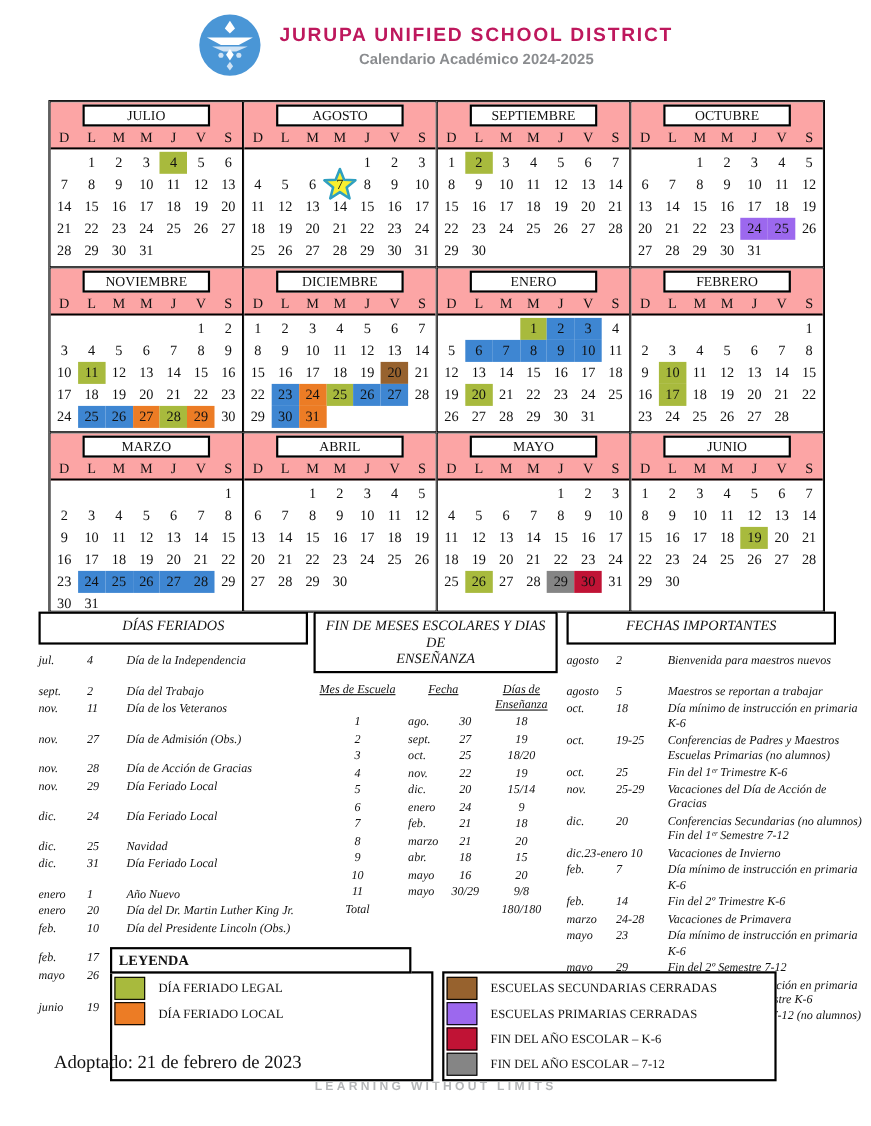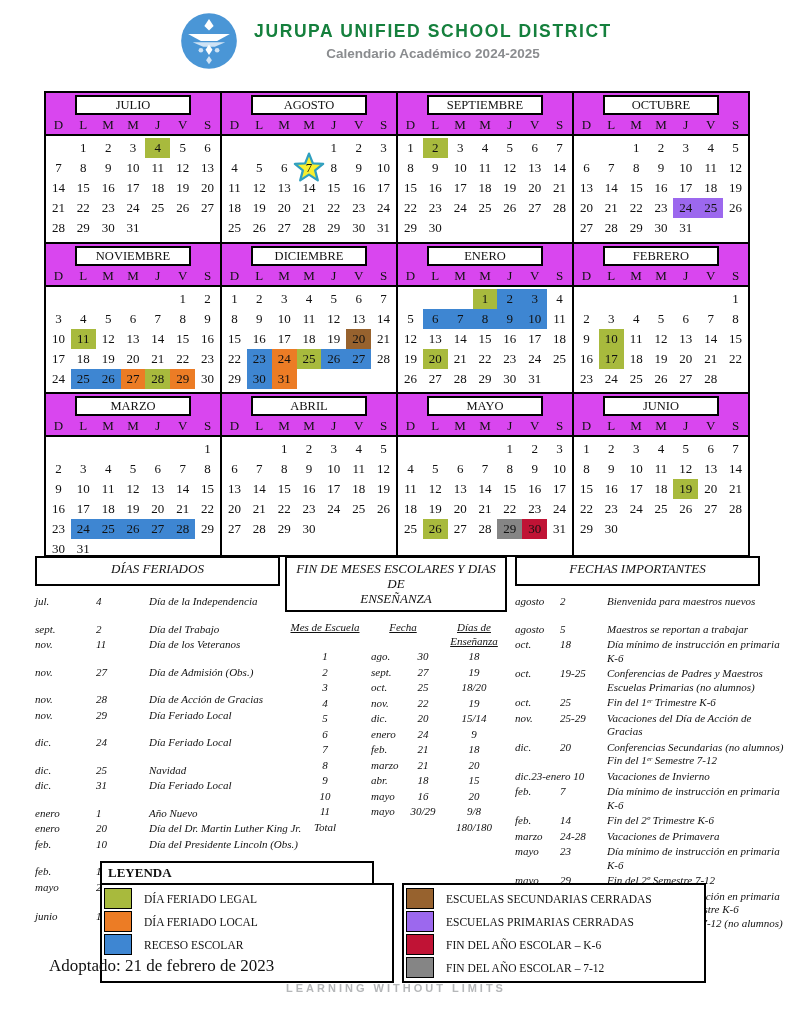--- a/index.html
+++ b/index.html
@@ -4,51 +4,51 @@
 <style>
   html,body{margin:0;padding:0;background:#fff;}
   .page{position:relative;width:792px;height:1024px;background:#fff;overflow:hidden;
         font-family:"Liberation Serif",serif;color:#111;}
 
   
   .header{position:absolute;top:12px;left:0;right:0;display:flex;justify-content:center;
           align-items:center;gap:16px;}
   .h-text{text-align:center;}
   .h-name{font-family:"Liberation Sans",sans-serif;font-weight:bold;font-size:17.5px;
-          letter-spacing:1.6px;color:#15803d;}
+          letter-spacing:1.6px;color:#be185d;}
   .h-sub{font-family:"Liberation Sans",sans-serif;font-weight:bold;font-size:13.5px;
          color:#8a8c8f;margin-top:4px;}
 
   
   .cal-grid{position:absolute;left:44px;top:91px;width:704px;display:grid;
             grid-template-columns:repeat(4,1fr);grid-template-rows:151px 150px 163px;
             border:1px solid #000;}
   .month{border:1px solid #000;display:flex;flex-direction:column;overflow:hidden;background:#fff;}
-  .m-head{background:#d946ef;border-bottom:2px solid #000;padding-top:2px;}
+  .m-head{background:#fca5a5;border-bottom:2px solid #000;padding-top:2px;}
   .m-title{width:64%;margin:0 auto;background:#fff;border:2px solid #000;text-align:center;
            font-size:12.5px;line-height:16px;height:16px;}
   .m-days{display:grid;grid-template-columns:repeat(7,1fr);text-align:center;font-size:13px;
           padding:2px 0 1px 0;}
   .m-grid{flex:1;display:grid;grid-template-columns:repeat(7,1fr);grid-auto-rows:20px;
           text-align:center;font-size:13px;padding-top:2px;background:#fff;}
   .cell{line-height:20px;position:relative;}
   .mark-star .star{position:absolute;width:32px;height:32px;left:50%;top:50%;
                    transform:translate(-50%,-50%);}
   .mark-star .day-num{position:relative;z-index:1;}
 
   
   .section{position:absolute;top:556px;font-style:italic;}
   .sec-holidays{left:35px;width:245px;}
   .sec-school{left:285px;width:222px;}
   .sec-important{left:515px;width:245px;}
   .sec-title{border:2px solid #000;text-align:center;font-size:13px;padding:3px 2px 8px 2px;
              background:#fff;line-height:15px;}
   .sec-title.tight{padding-bottom:4px;}
   .sec-body{margin-top:9px;}
-  .h-row{display:grid;grid-template-columns:36px 28px 1fr;column-gap:25px;font-size:11px;
+  .h-row{display:grid;grid-template-columns:36px 28px 1fr;column-gap:8px;font-size:11px;
          line-height:13.5px;margin-top:2px;white-space:nowrap;}
   .i-row{display:grid;grid-template-columns:42px 44px 1fr;column-gap:3px;font-size:11px;
          line-height:13.5px;margin-top:2px;white-space:nowrap;}
   .gap{margin-top:14px;}
   .u{text-decoration:underline;}
   .s-head{display:grid;grid-template-columns:80px 40px 36px 1fr;font-size:11px;
           text-align:center;line-height:13.5px;}
   .s-head .fecha{grid-column:2/4;}
   .s-head .dias{grid-column:4;}
   .s-row{display:grid;grid-template-columns:80px 40px 36px 1fr;font-size:11px;
@@ -1040,24 +1040,20 @@
     <div class="legend-body">
       <div class="lg-box lg-left">
           <div class="lg-row">
             <span class="sw" style="background: var(--legal);"></span>
             <span class="lg-label">DÍA FERIADO LEGAL</span>
           </div>
           <div class="lg-row">
             <span class="sw" style="background: var(--local);"></span>
             <span class="lg-label">DÍA FERIADO LOCAL</span>
           </div>
-          <div class="lg-row">
-            <span class="sw" style="background: var(--receso);"></span>
-            <span class="lg-label">RECESO ESCOLAR</span>
-          </div>
         </div>
       <div class="lg-box lg-right">
           <div class="lg-row">
             <span class="sw" style="background: var(--secundarias);"></span>
             <span class="lg-label">ESCUELAS SECUNDARIAS CERRADAS</span>
           </div>
           <div class="lg-row">
             <span class="sw" style="background: var(--primarias);"></span>
             <span class="lg-label">ESCUELAS PRIMARIAS CERRADAS</span>
           </div>

